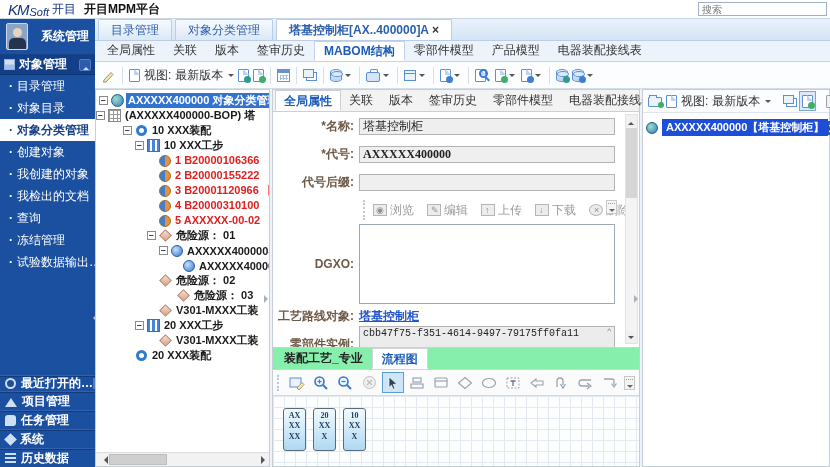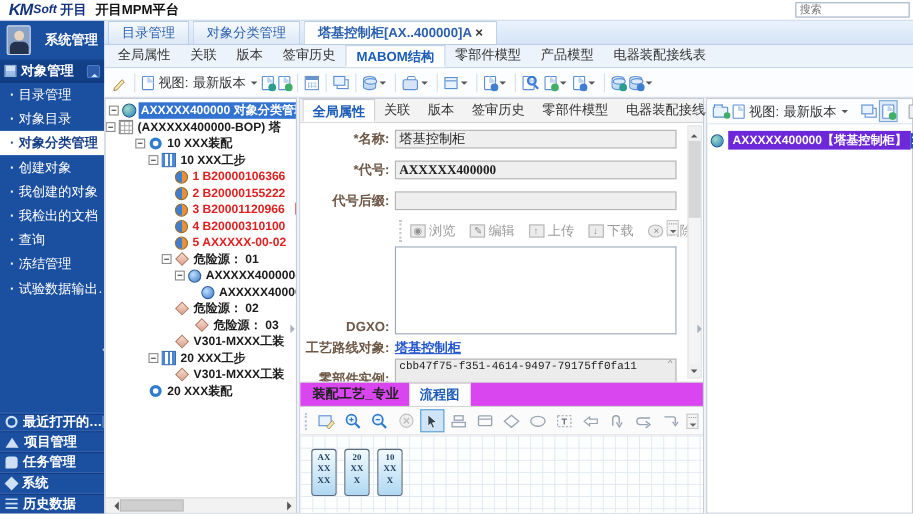--- a/index.html
+++ b/index.html
@@ -1,26 +1,26 @@
 <!DOCTYPE html>
 <html><head>
 <meta charset="utf-8">
 <style>
   *{box-sizing:border-box;margin:0;padding:0}
   body{margin:0;background:#888}
   #app{position:relative;width:830px;height:467px;background:#fff;font-family:"Liberation Sans",sans-serif;font-size:12px;overflow:hidden}
 
   
   .topbar{position:absolute;left:0;top:0;width:830px;height:19px;background:#fff;border-bottom:1px solid #c9d6e6;display:flex;align-items:center}
-  .logo{margin-left:8px;font-style:italic;font-weight:bold;color:#13337f;display:flex;align-items:center}
+  .logo{margin-left:8px;font-style:italic;font-weight:normal;color:#13337f;display:flex;align-items:flex-end}
   .lg1{font-size:15px;letter-spacing:-1px}
   .lg2{font-size:11px;margin-left:1px}
   .lg3{font-size:12px;margin-left:3px;font-style:normal}
   .apptitle{margin-left:8px;font-weight:bold;color:#111;font-size:12px}
-  .search{position:absolute;right:3px;top:2px;width:104px;height:14px;border:1px solid #9fb0c4;font-size:10px;padding:0 3px;color:#333;font-family:"Liberation Sans",sans-serif}
+  .search{position:absolute;right:3px;top:2px;width:129px;height:14px;border:1px solid #9fb0c4;font-size:10px;padding:0 3px;color:#333;font-family:"Liberation Sans",sans-serif}
 
   
   .sidebar{position:absolute;left:0;top:19px;width:95px;height:448px;background:#1b4fa0;color:#fff;overflow:hidden}
   .userbar{height:36px;display:flex;align-items:center;padding:0 6px;border-bottom:1px solid #16428a}
   .avatar{width:22px;height:27px;border:1px solid #cdd9ec;background:#8ba3c6;border-radius:2px;position:relative;overflow:hidden;flex:none}
   .avatar::before{content:"";position:absolute;left:6px;top:4px;width:9px;height:9px;border-radius:50%;background:#e8d4bd}
   .avatar::after{content:"";position:absolute;left:2px;top:14px;width:17px;height:13px;border-radius:5px 5px 0 0;background:#26334d}
   .username{margin-left:auto;font-weight:bold;font-size:12px}
   .sec-h{height:20px;background:#123f88;display:flex;align-items:center;padding:0 4px;font-weight:bold;font-size:12px;border-bottom:1px solid #0e3472}
   .sec-ico{width:11px;height:11px;margin-right:4px;background:linear-gradient(#cfe0f5 49%,#9ec0e8 51%);border:1px solid #8fb4de;flex:none}
@@ -101,21 +101,21 @@
   .harrow.r::after{content:"";position:absolute;left:5px;top:3px;border:4px solid transparent;border-left-color:#555}
   .hthumb{width:58px;height:11px;background:#cfcfcf;border:1px solid #bdbdbd;cursor:grab}
   .harrow.r{margin-left:auto}
 
   
   .centerpanel{position:absolute;left:177px;top:0;width:368px;bottom:0;background:#fff;border:1px solid #c6cdd6}
   .ctabs{height:22px;background:#f3f3f3;border-bottom:1px solid #cfcfcf;display:flex;align-items:flex-end;padding-left:2px}
   .ctab{height:21px;line-height:20px;padding:0 8px;font-size:12px;color:#333;white-space:nowrap;cursor:pointer}
   .ctab.active{background:#fff;color:#1b5cb8;font-weight:bold;border:1px solid #cfcfcf;border-bottom:1px solid #fff}
   .formarea{position:absolute;top:22px;left:0;right:0;height:236px;background:#fff;overflow:hidden}
-  .frow{position:absolute;left:4px;display:flex;align-items:flex-end}
+  .frow{position:absolute;left:4px;display:flex;align-items:center}
   .flabel{width:82px;text-align:right;color:#6e5847;font-weight:bold;font-size:12px;flex:none;padding-right:5px;white-space:nowrap}
   .finput{height:17px;border:1px solid #b3b3b3;background:#efefef;font-size:12px;padding:0 3px;color:#222;width:256px;font-family:"Liberation Sans",sans-serif}
   .finput.serif{font-family:"Liberation Serif",serif;font-weight:bold}
   .finput:disabled{background:#f2f2f2}
   .fbtnrow{border-left:2px dotted #c8c8c8;padding-left:8px;display:flex;align-items:center;height:20px}
   .fbtn{display:flex;align-items:center;color:#9a9a9a;font-size:12px;margin-right:13px;cursor:pointer;white-space:nowrap}
   .fb{width:14px;height:12px;border:1px solid #b5b5b5;background:#ececec;margin-right:3px;position:relative;flex:none}
   .fb::after{position:absolute;color:#8f8f8f;font-size:9px;line-height:10px;left:3px;top:0}
   .fb-browse::after{content:"◉";left:2px}
   .fb-edit::after{content:"✎";left:3px}
@@ -132,40 +132,40 @@
   .inst .up{position:absolute;right:2px;top:0;color:#888;font-size:9px}
   .vscroll{position:absolute;right:1px;top:24px;width:13px;height:232px;background:#f4f4f4;border:1px solid #e2e2e2}
   .va{position:absolute;left:0;width:11px;height:12px;background:#f0f0f0;cursor:pointer}
   .va.up{top:0}.va.dn{bottom:0}
   .va.up::after{content:"";position:absolute;left:2px;top:4px;border:3.5px solid transparent;border-bottom-color:#555}
   .va.dn::after{content:"";position:absolute;left:2px;top:5px;border:3.5px solid transparent;border-top-color:#555}
   .vthumb{position:absolute;left:0;top:13px;width:11px;height:70px;background:#d6d6d6;cursor:grab}
 
   
   .flowpanel{position:absolute;left:0;right:0;bottom:0;height:119px;border-top:1px solid #cfcfcf;background:#fff}
-  .ftabs{height:22px;background:#d946ef;border-bottom:1px solid #d4d4d4;display:flex;align-items:flex-end;padding-left:2px}
+  .ftabs{height:22px;background:#86efac;border-bottom:1px solid #d4d4d4;display:flex;align-items:flex-end;padding-left:2px}
   .ftab{height:21px;line-height:20px;padding:0 9px;font-size:12px;color:#222;font-weight:bold;white-space:nowrap;cursor:pointer}
   .ftab.active{background:#fff;color:#1b5cb8;border:1px solid #d4d4d4;border-bottom:1px solid #fff}
   .ftoolbar{height:26px;display:flex;align-items:center;border-bottom:1px solid #d8d8d8;background:#fbfbfb;padding:0 3px;position:relative}
   .fico{width:22px;height:21px;display:inline-flex;align-items:center;justify-content:center;margin:0 1px;cursor:pointer}
   .fico.sel{background:#cfe4f7;border:1px solid #5a9fd4}
   .canvas{position:absolute;left:0;right:0;top:48px;bottom:0;background:#fdfefe;background-image:linear-gradient(#e2e9f1 1px,transparent 1px),linear-gradient(90deg,#e2e9f1 1px,transparent 1px);background-size:11px 11px;overflow:hidden}
   .fnode{position:absolute;width:23px;height:43px;border:1.5px solid #5a6a7a;border-radius:3px;background:linear-gradient(#f2fafe,#b0d8f2);font-size:8px;line-height:1.3;text-align:center;color:#1c3c5e;font-weight:bold;padding-top:2px;font-family:"Liberation Serif",serif;cursor:move}
 
   
   .rightpanel{position:absolute;left:547px;right:0;top:0;bottom:0;background:#fff;border:1px solid #c6cdd6}
   .rtoolbar{height:23px;display:flex;align-items:center;border-bottom:1px solid #dfe5ec;padding:0 3px;background:#fcfdfe}
   .g-folder{width:14px;height:10px;background:#eaf2fc;border:1px solid #5b8fd4;border-radius:1px;position:relative;margin-top:2px}
   .g-folder::before{content:"";position:absolute;left:0;top:-3px;width:6px;height:2px;background:#eaf2fc;border:1px solid #5b8fd4;border-bottom:none}
   .g-folder::after{content:"";position:absolute;width:6px;height:6px;border-radius:50%;right:-3px;bottom:-2px;background:#3fae68}
   .fico-import{background:#dbe9f9;border:1px solid #7aa7d8}
   .rtree{padding:6px 2px}
   .rrow{display:flex;align-items:center;white-space:nowrap;font-size:11px}
   .rdash{width:8px;border-top:1px dotted #999;margin-right:1px}
-  .rsel{background:#6d28d9;color:#fff;font-weight:bold;padding:1px 4px;margin-left:2px}
+  .rsel{background:#1d4ed8;color:#fff;font-weight:bold;padding:1px 4px;margin-left:2px}
   .rcount{background:#2456b4;color:#fff;font-weight:bold;padding:1px 4px 1px 0}
 
   
   .sparrow{position:absolute;width:6px;height:24px;display:flex;align-items:center;z-index:5}
   .sparrow.r::after{content:"";border:4px solid transparent;border-left-color:#a8b2bd}
   svg{display:block}
 </style>
 </head>
 <body>
 

